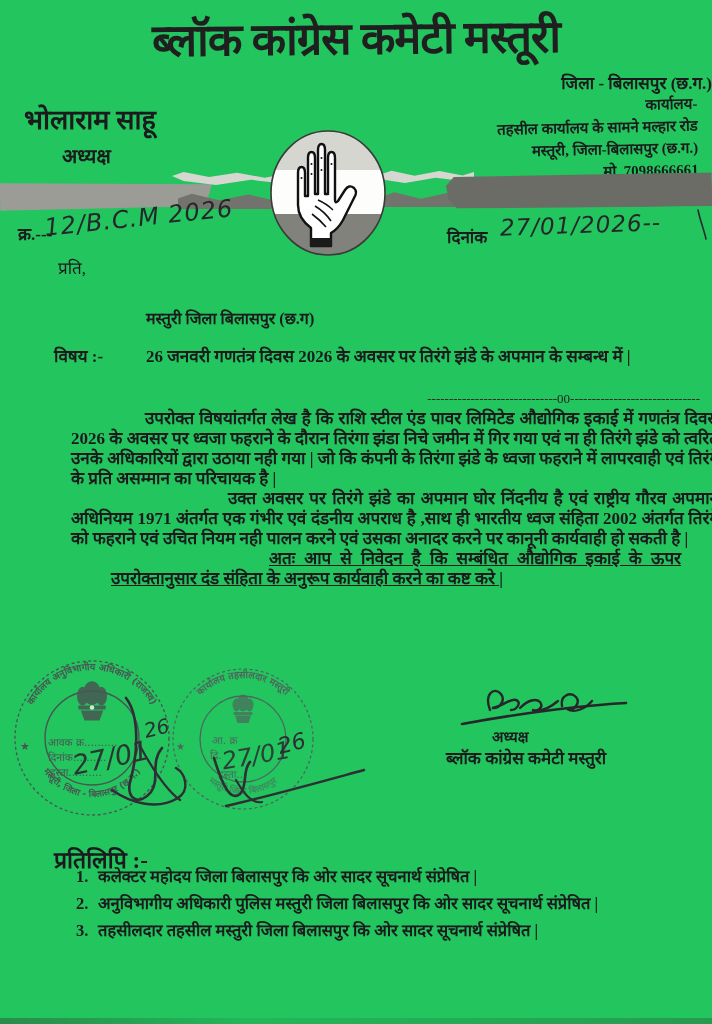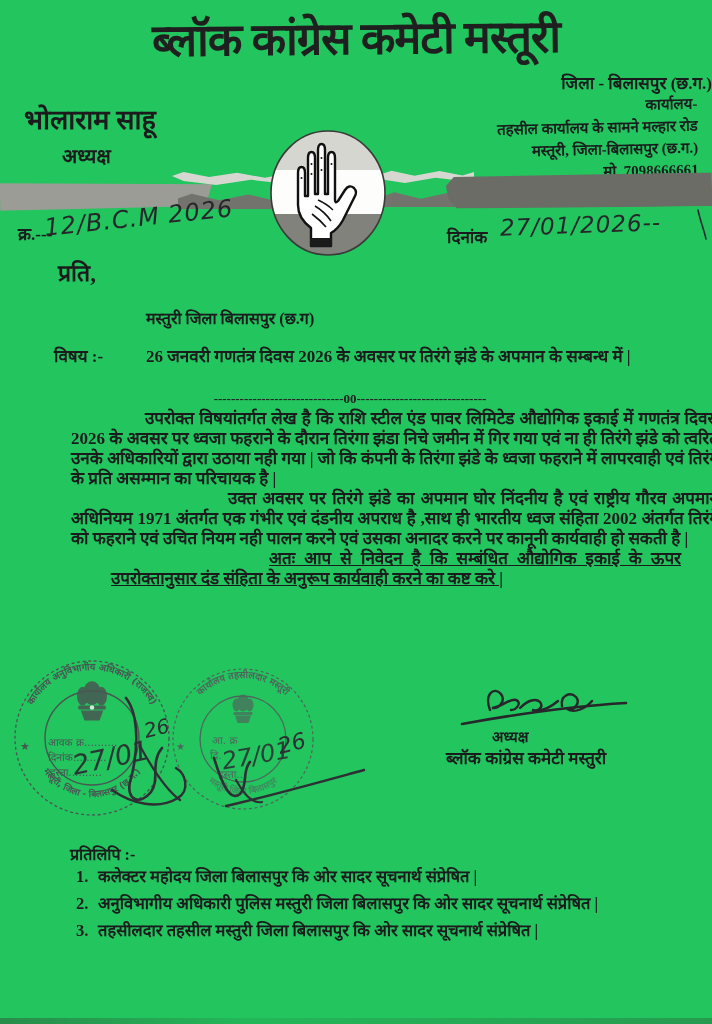--- a/index.html
+++ b/index.html
@@ -31,41 +31,41 @@
   .band-r{left:446px;top:174px;width:266px;height:34px;background:#6c6c66;
           clip-path:polygon(0 30%,3% 4%,100% 0,100% 100%,4% 96%,1% 70%);transform:rotate(-0.8deg);}
   .emblem{left:267px;top:128px;z-index:2;}
   
   .ref-label{top:222px;left:18px;font-size:17px;font-weight:bold;}
   .hand{font-family:"DejaVu Sans",sans-serif;font-style:italic;color:#26262b;}
   .ref-value{top:204px;left:44px;font-size:24px;transform:rotate(-6deg);letter-spacing:1px;}
   .date-label{top:225px;left:447px;font-size:17px;font-weight:bold;}
   .date-value{top:212px;left:500px;font-size:23px;transform:rotate(-2deg);letter-spacing:1px;}
   
-  .prati{top:256px;left:58px;font-size:23px;font-weight:bold;}
+  .prati{top:256px;left:58px;font-size:17px;font-weight:normal;}
   .addr1{top:281px;left:146px;font-size:17px;font-weight:bold;}
   .addr2{top:307px;left:146px;font-size:16px;font-weight:bold;}
   .subj-label{top:344px;left:54px;font-size:17px;font-weight:bold;}
   .subj-text{top:344px;left:146px;width:530px;font-size:17px;font-weight:bold;}
-  .divider{top:391px;left:0;width:700px;text-align:center;font-size:13px;font-weight:bold;color:#222;}
+  .divider{top:391px;left:0;width:700px;text-align:right;font-size:13px;font-weight:normal;color:#222;}
   
   .body-block{top:409px;left:36px;width:648px;font-size:17px;font-weight:bold;line-height:20px;text-align:justify;margin-left:35px;}
   .body-block p{margin:0;}
   .p1{text-indent:74px;}
   .p2{text-indent:157px;}
   .p3{margin-left:40px !important;width:570px;text-indent:158px;text-decoration:underline;}
   
   .stamp1{left:10px;top:656px;z-index:2;filter:blur(0.35px) opacity(0.92);}
   .stamp2{left:168px;top:664px;z-index:2;filter:blur(0.4px) opacity(0.85);}
   .ink-overlay{left:0;top:650px;z-index:3;}
   .main-sign{left:450px;top:682px;z-index:3;}
   .sign-post{top:726px;left:492px;font-size:15px;font-weight:bold;}
   .sign-org{top:746px;left:446px;font-size:17px;font-weight:bold;}
   
-  .copies-label{top:843px;left:54px;font-size:16px;font-weight:bold;margin-left:16px;}
+  .copies-label{top:843px;left:54px;font-size:23px;font-weight:bold;}
   .copies{top:866px;left:76px;width:600px;font-size:16.5px;font-weight:bold;}
   .copy-row{display:flex;margin-bottom:6px;line-height:21px;}
   .copy-num{width:22px;flex:0 0 22px;}
   
   .bottom-edge{left:0;bottom:0;width:712px;height:6px;opacity:.65;
     background:linear-gradient(to right,rgba(50,50,45,.6),rgba(50,50,45,.15) 35%,rgba(50,50,45,.3) 70%,rgba(50,50,45,.45));}
   .pen-tick{left:695px;top:208px;}
   svg text{font-family:"DejaVu Sans",sans-serif;}
 </style>
 </head>

